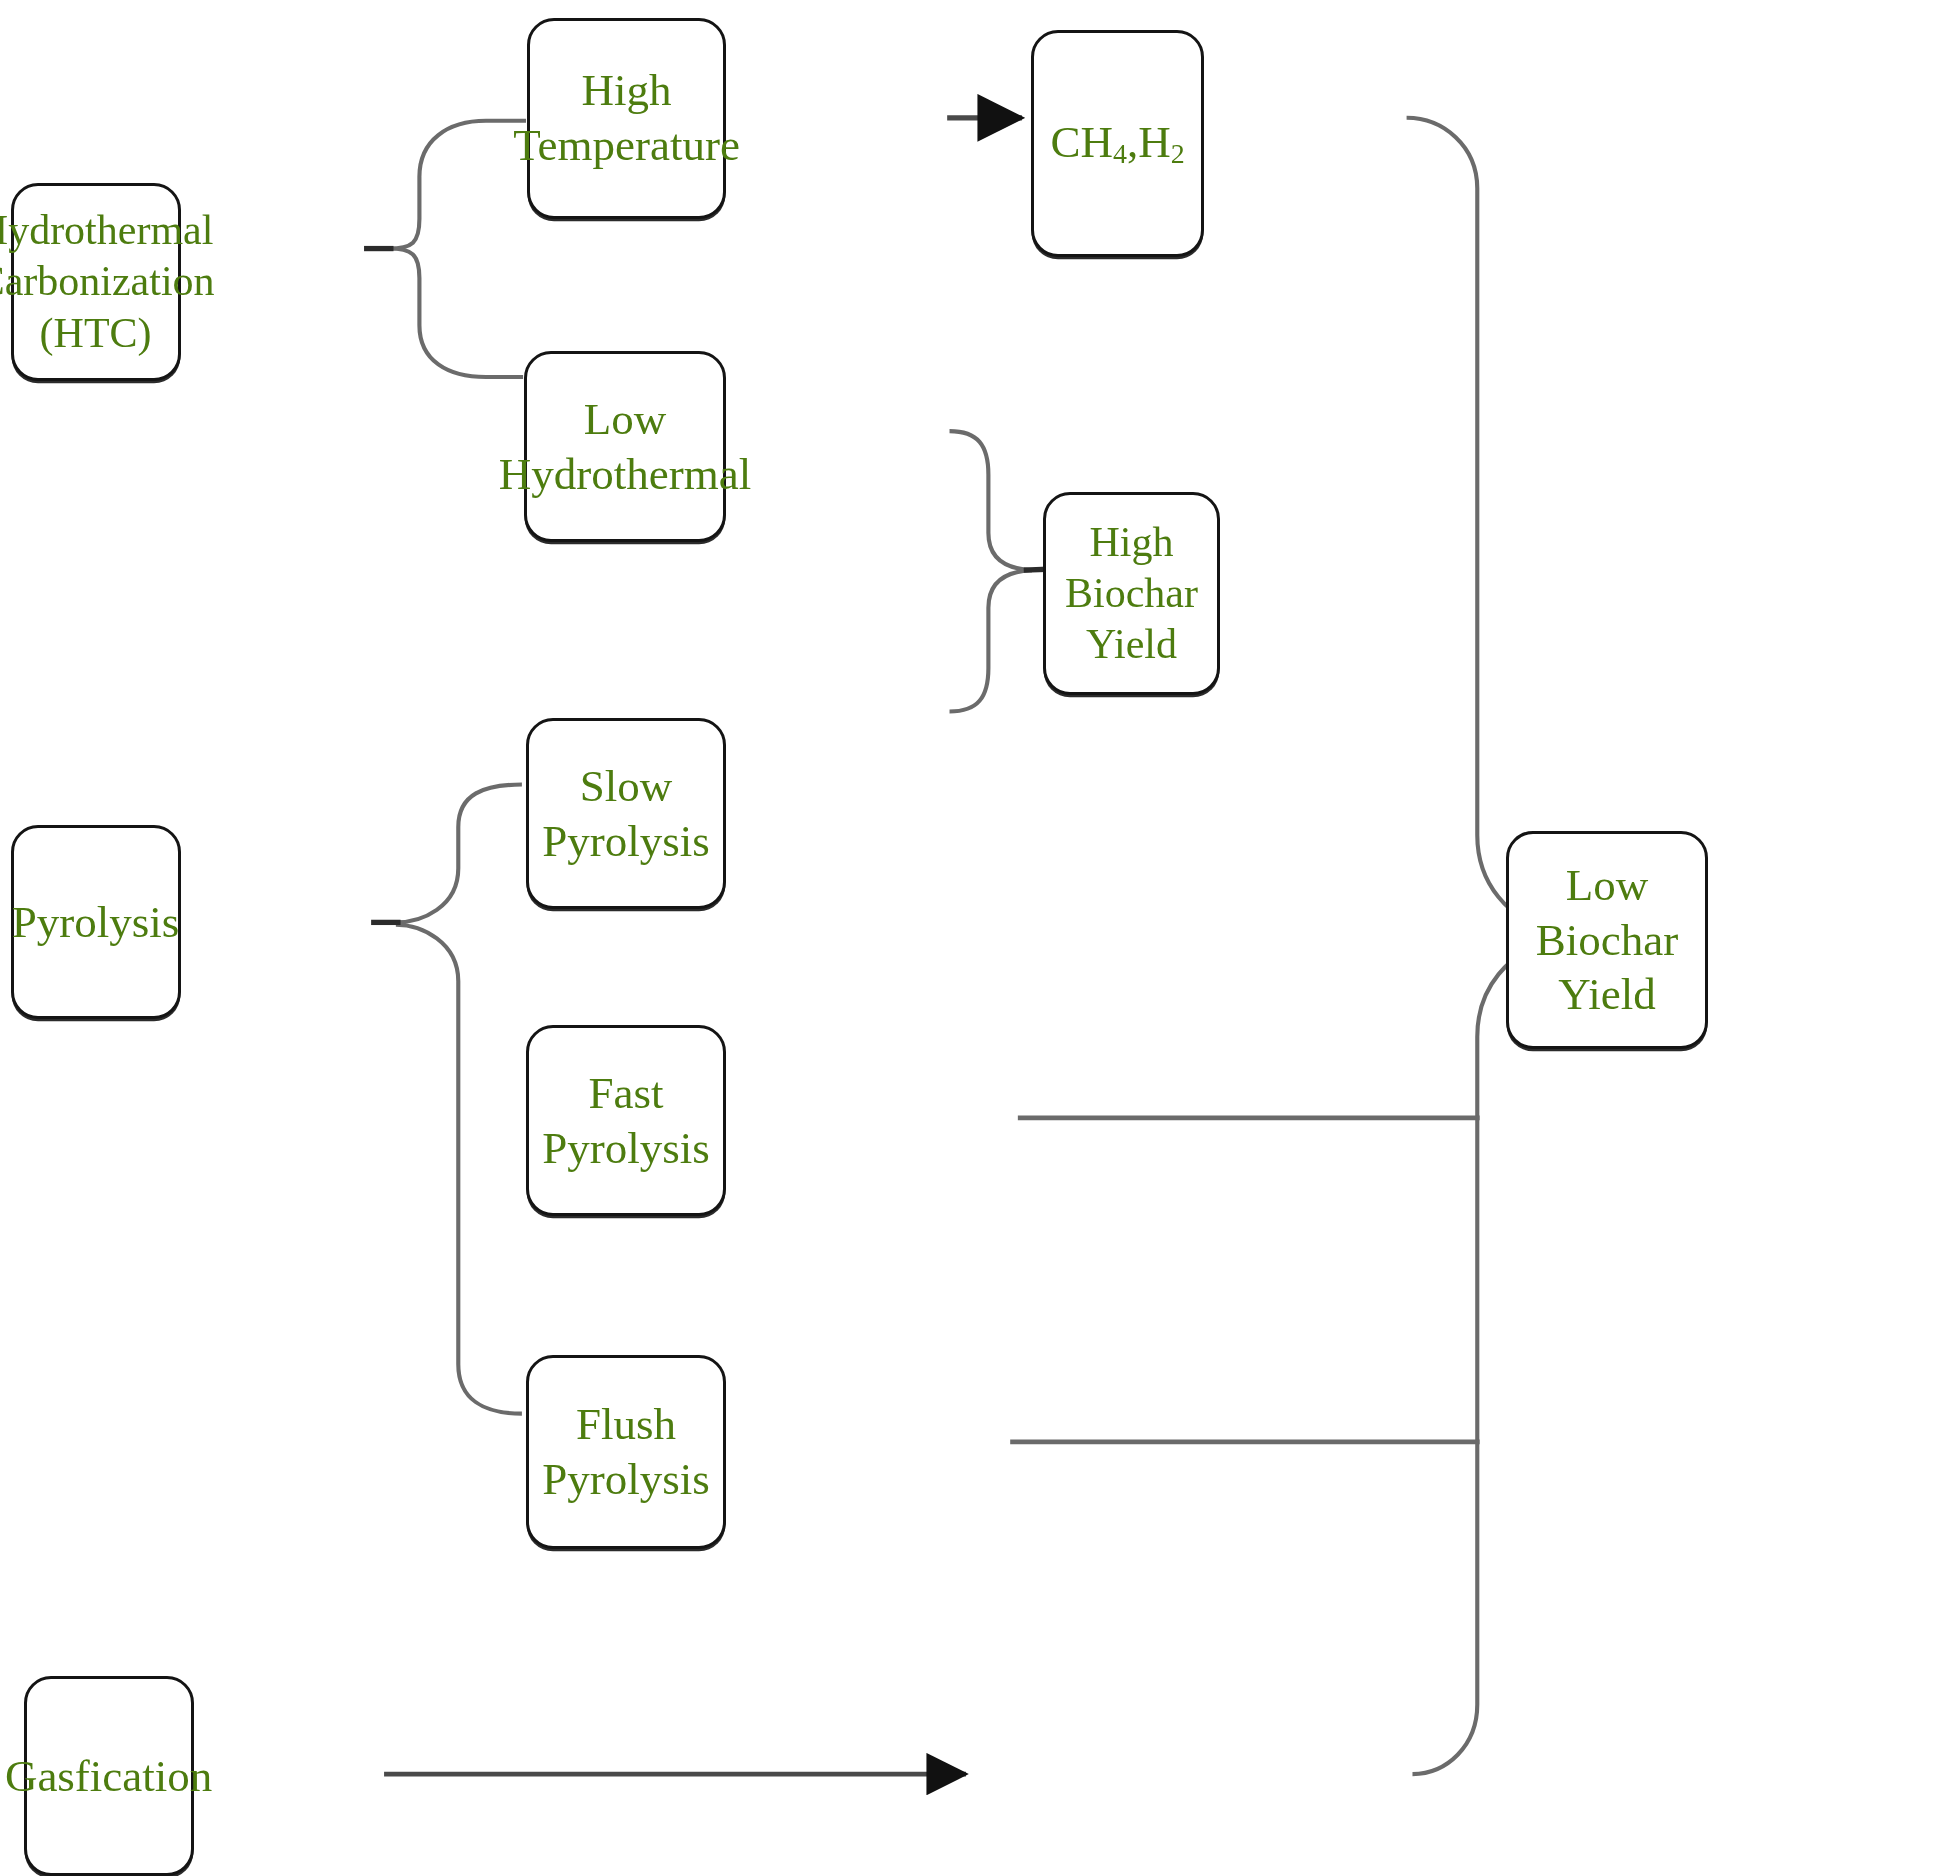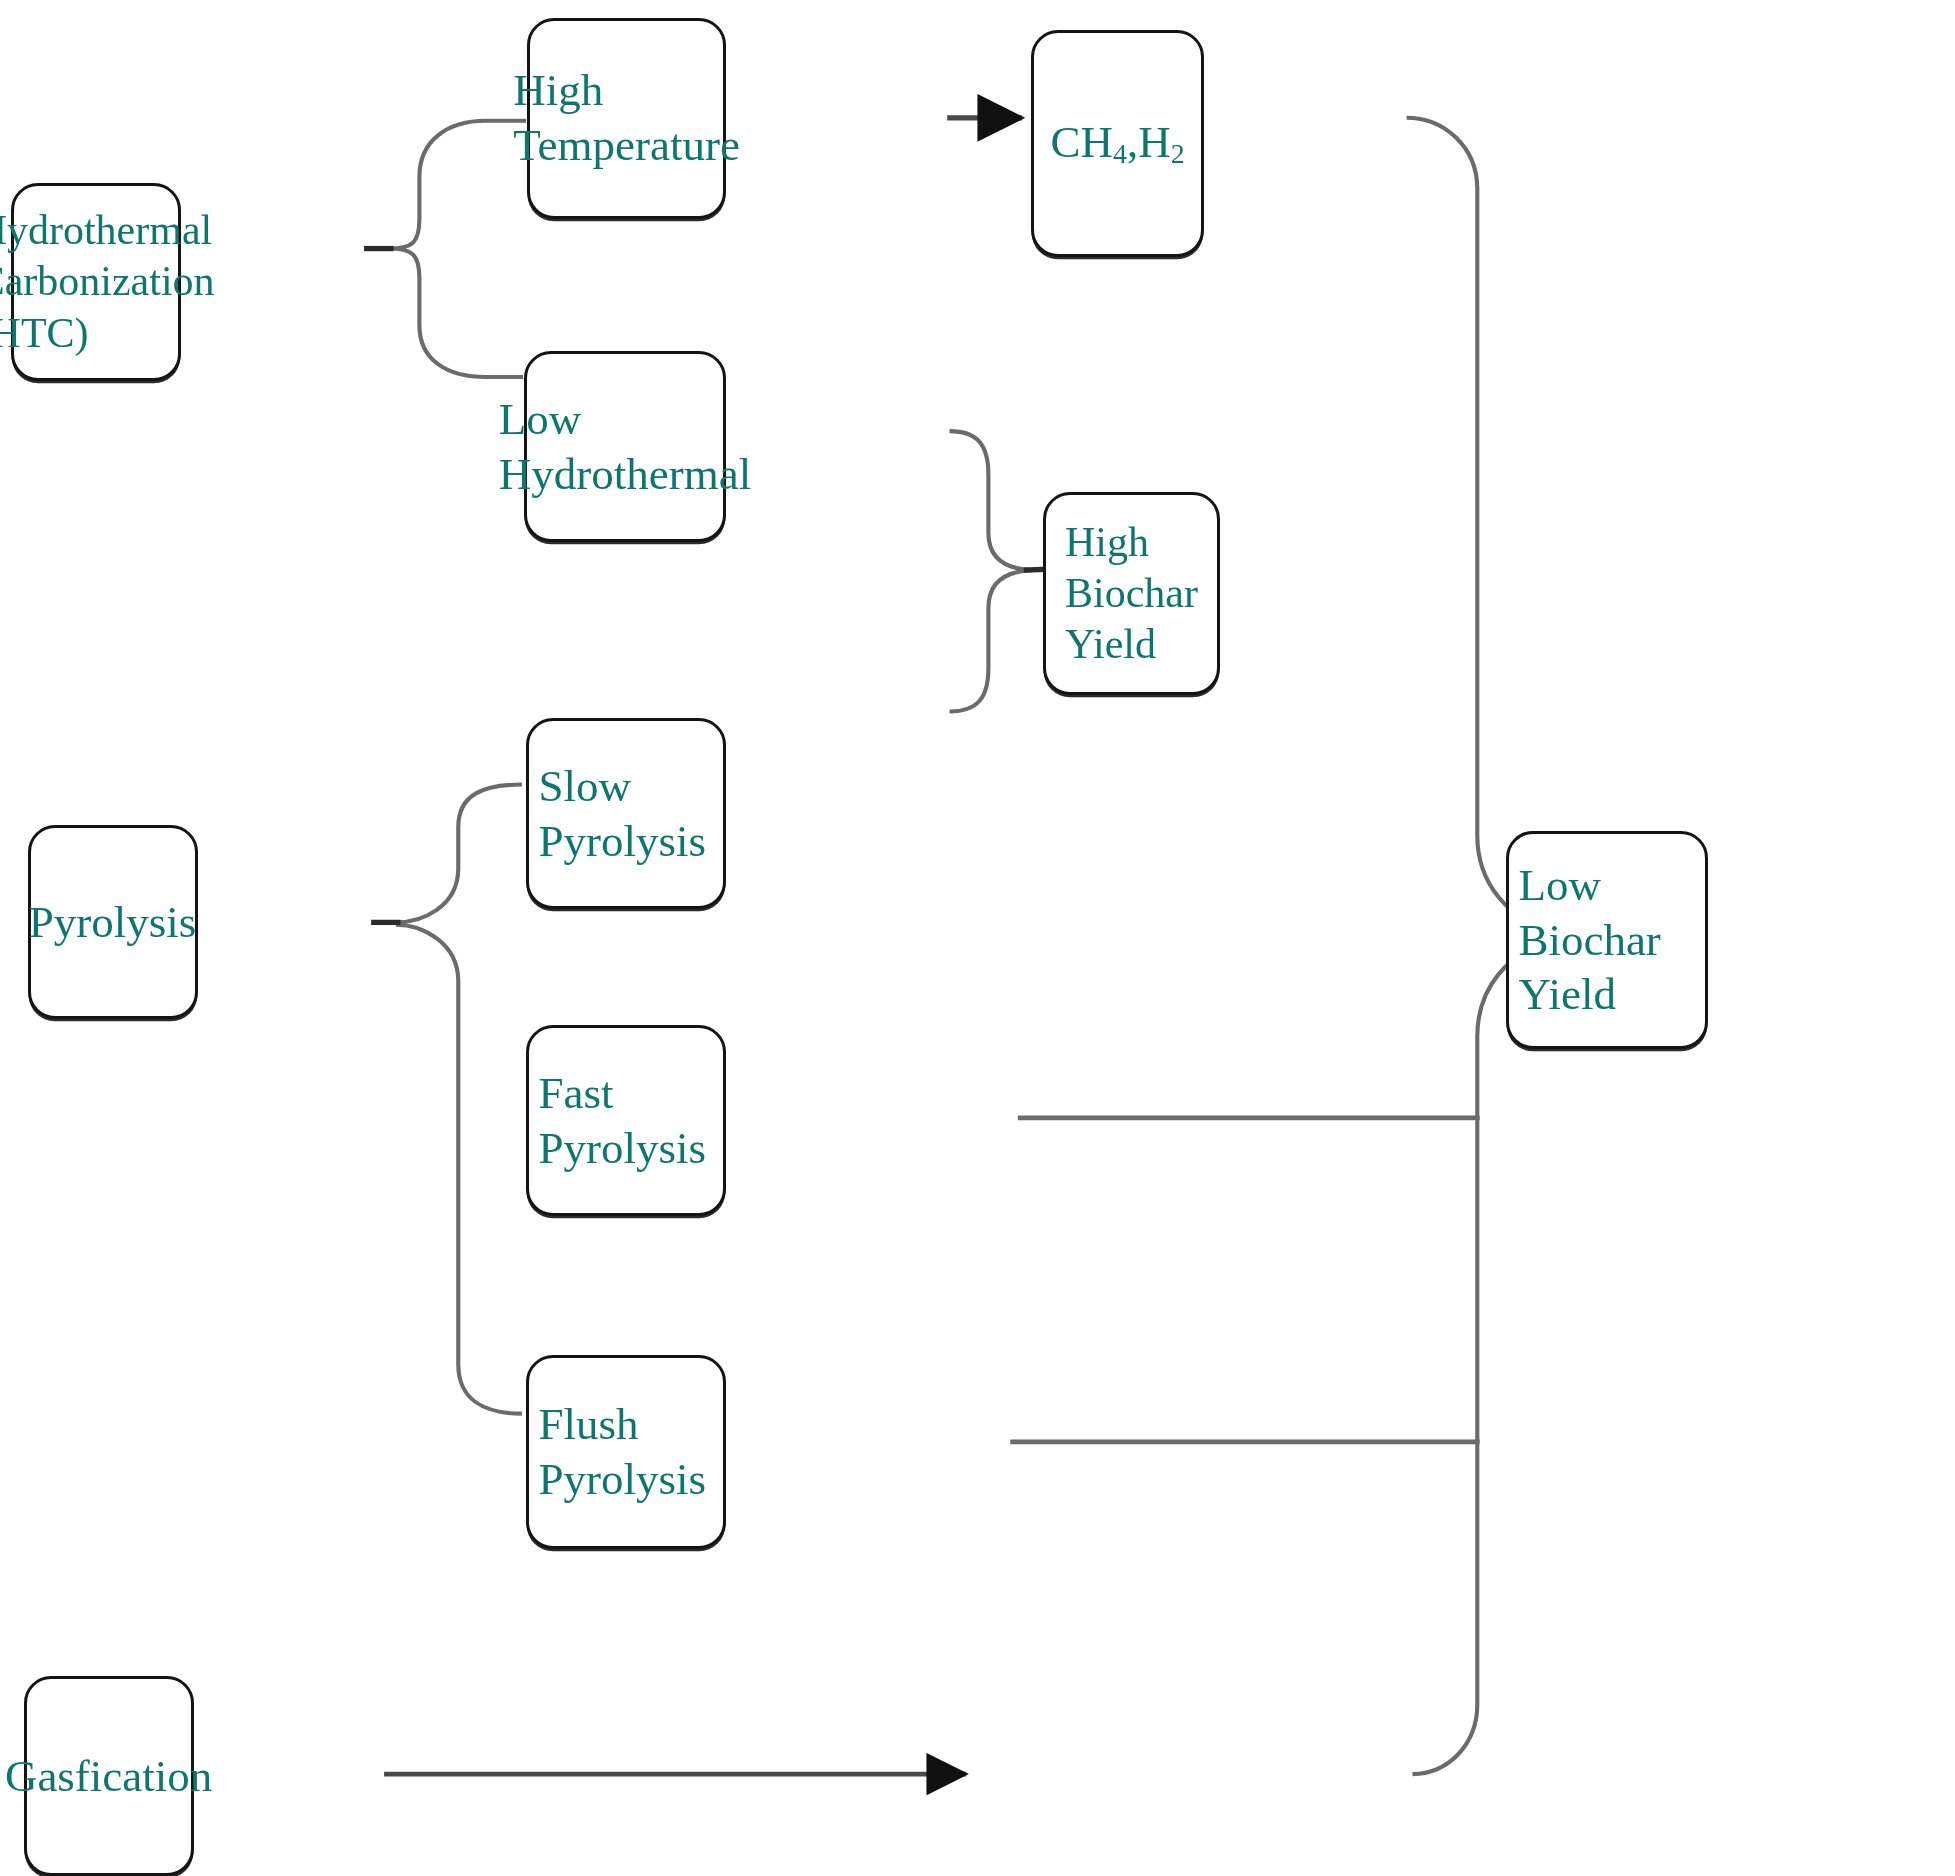--- a/index.html
+++ b/index.html
@@ -25,22 +25,22 @@
   }
   .node {
     position: absolute;
     box-sizing: border-box;
     background: #ffffff;
     border: 3.5px solid #141414;
     border-radius: 27px;
     display: flex;
     align-items: center;
     justify-content: center;
-    text-align: left;
-    color: #0f766e;
+    text-align: center;
+    color: #4d7c0f;
     line-height: 1.22;
     box-shadow: 0 2.9px 0 -0.6px rgba(20,20,20,0.9);
   }
   .node .label {
     display: block;
     padding: 0 9.4px;
     white-space: pre-line;
   }
   .s-72 { font-size: 42px; }
   .s-76 { font-size: 45px; }
@@ -113,21 +113,21 @@
   <div class="node s-72" style="left:1043px; top:492px; width:177px; height:203px;">
     <span class="label">High
 Biochar
 Yield</span>
   </div>
 
   <div class="node s-76" style="left:526px; top:680px; width:200px; height:191px;margin-top:38px;">
     <span class="label">Slow Pyrolysis</span>
   </div>
 
-  <div class="node s-76" style="left:10.6px; top:825px; width:170px; height:194px;margin-left:17px;">
+  <div class="node s-76" style="left:10.6px; top:825px; width:170px; height:194px;">
     <span class="label">Pyrolysis</span>
   </div>
 
   <div class="node s-76" style="left:526px; top:1025px; width:200px; height:191px;">
     <span class="label">Fast Pyrolysis</span>
   </div>
 
   <div class="node s-76" style="left:526px; top:1355px; width:200px; height:194px;">
     <span class="label">Flush Pyrolysis</span>
   </div>

